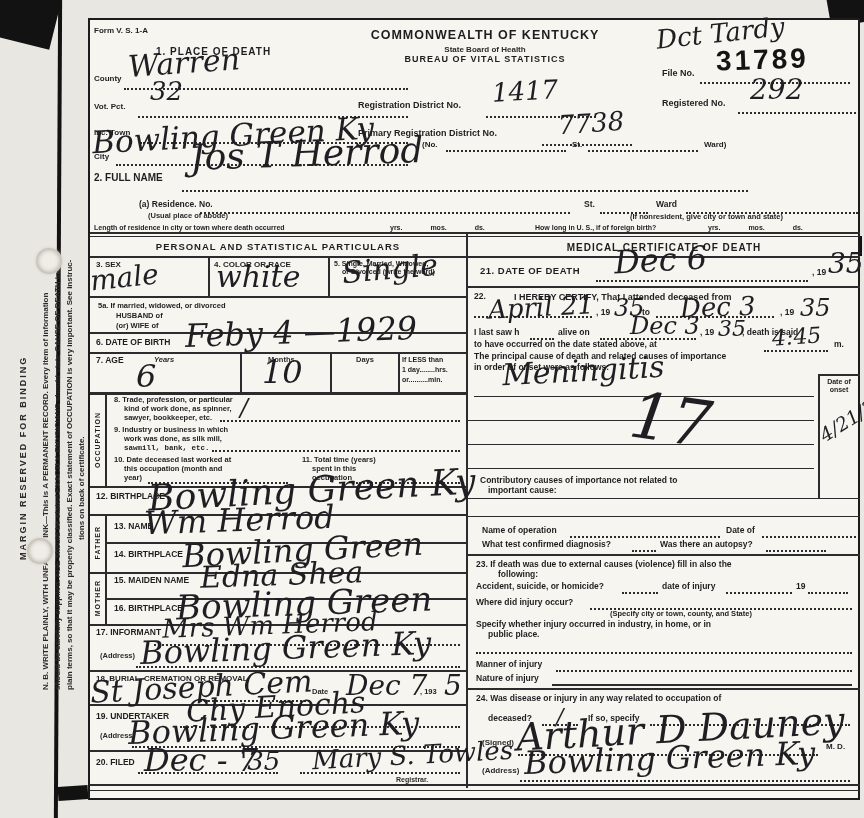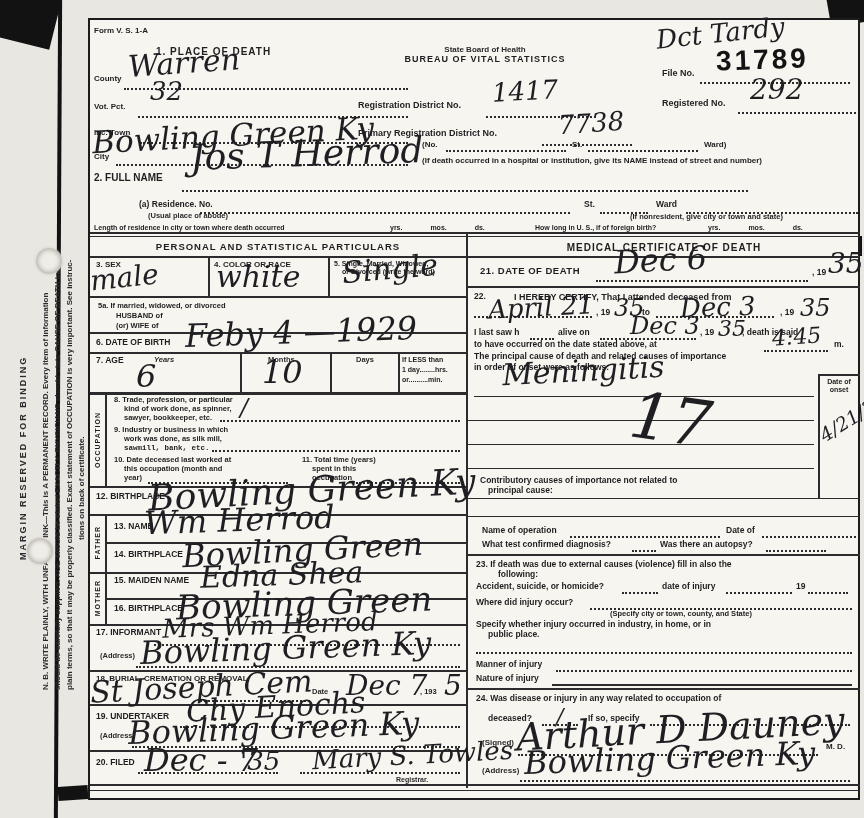--- a/index.html
+++ b/index.html
@@ -62,22 +62,22 @@
 
     <div class="p s8" style="left:4px;top:132px;">City</div>
     <div class="hw" style="left:2px;top:100px;font-size:31px;transform:rotate(-3deg);">Bowling Green Ky</div>
     <div class="dl" style="left:26px;top:144px;width:292px;"></div>
 
     <div class="p s8" style="left:332px;top:120px;">(No.</div>
     <div class="dl" style="left:356px;top:130px;width:120px;"></div>
     <div class="p s8" style="left:482px;top:120px;">St.</div>
     <div class="dl" style="left:498px;top:130px;width:110px;"></div>
     <div class="p s8" style="left:614px;top:120px;">Ward)</div>
-    <div class="p s8" style="left:332px;top:136px;">(If death occurred in a hospital or institution, give its NAME instead of street and number)</div>
-
+
+    <div class="p s12 ctr" style="left:250px;top:8px;width:290px;letter-spacing:1px;">COMMONWEALTH OF KENTUCKY</div>
     <div class="pn s8 ctr" style="left:250px;top:25px;width:290px;font-weight:bold;">State Board of Health</div>
     <div class="p s9 ctr" style="left:250px;top:34px;width:290px;letter-spacing:1px;">BUREAU OF VITAL STATISTICS</div>
 
     <div class="p s9" style="left:268px;top:80px;">Registration District No.</div>
     <div class="hw" style="left:402px;top:58px;font-size:26px;transform:rotate(-3deg);">1417</div>
     <div class="dl" style="left:396px;top:96px;width:110px;"></div>
     <div class="p s9" style="left:268px;top:108px;">Primary Registration District No.</div>
     <div class="hw" style="left:468px;top:90px;font-size:26px;transform:rotate(-4deg);">7738</div>
     <div class="dl" style="left:452px;top:124px;width:90px;"></div>
 
@@ -270,21 +270,21 @@
     <div class="hw" style="left:726px;top:388px;font-size:19px;transform:rotate(-32deg);">4/21/35</div>
 
     <div class="hw" style="left:412px;top:336px;font-size:30px;transform:rotate(-3deg);">Meningitis</div>
     <div class="hw" style="left:540px;top:368px;font-size:64px;transform:rotate(8deg);">17</div>
     <div class="sl1" style="left:384px;top:376px;width:340px;"></div>
     <div class="sl1" style="left:378px;top:400px;width:346px;"></div>
     <div class="sl1" style="left:378px;top:424px;width:346px;"></div>
     <div class="sl1" style="left:378px;top:448px;width:346px;"></div>
 
     <div class="p s85" style="left:390px;top:456px;">Contributory causes of importance not related to</div>
-    <div class="p s85" style="left:398px;top:466px;">principal cause:</div>
+    <div class="p s85" style="left:398px;top:466px;">important cause:</div>
     <div class="sl1" style="left:378px;top:478px;width:392px;"></div>
     <div class="sl1" style="left:378px;top:496px;width:392px;"></div>
 
     <div class="p s85" style="left:392px;top:506px;">Name of operation</div>
     <div class="dl" style="left:480px;top:516px;width:150px;"></div>
     <div class="p s85" style="left:636px;top:506px;">Date of</div>
     <div class="dl" style="left:672px;top:516px;width:94px;"></div>
     <div class="p s85" style="left:392px;top:520px;">What test confirmed diagnosis?</div>
     <div class="dl" style="left:542px;top:530px;width:24px;"></div>
     <div class="p s85" style="left:570px;top:520px;">Was there an autopsy?</div>

